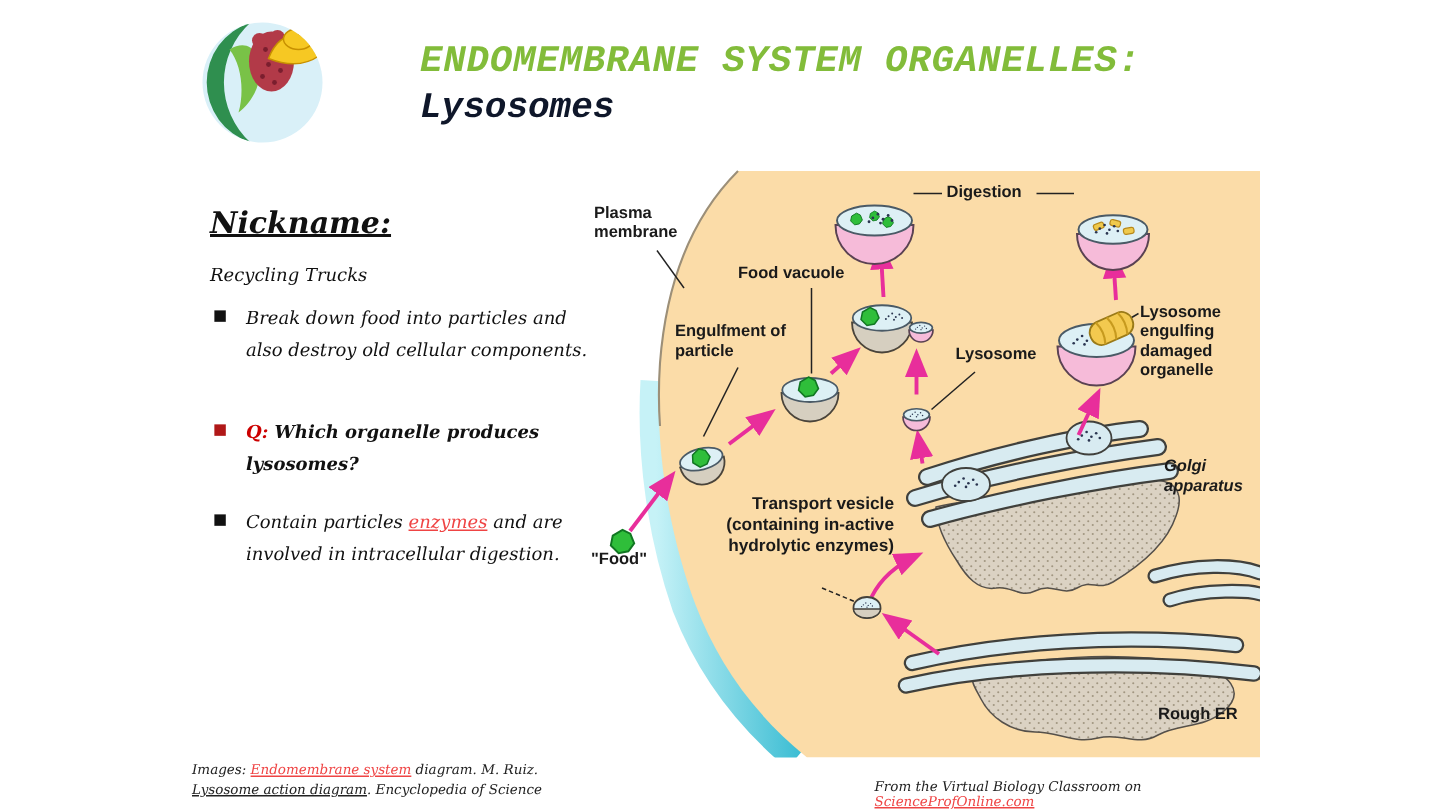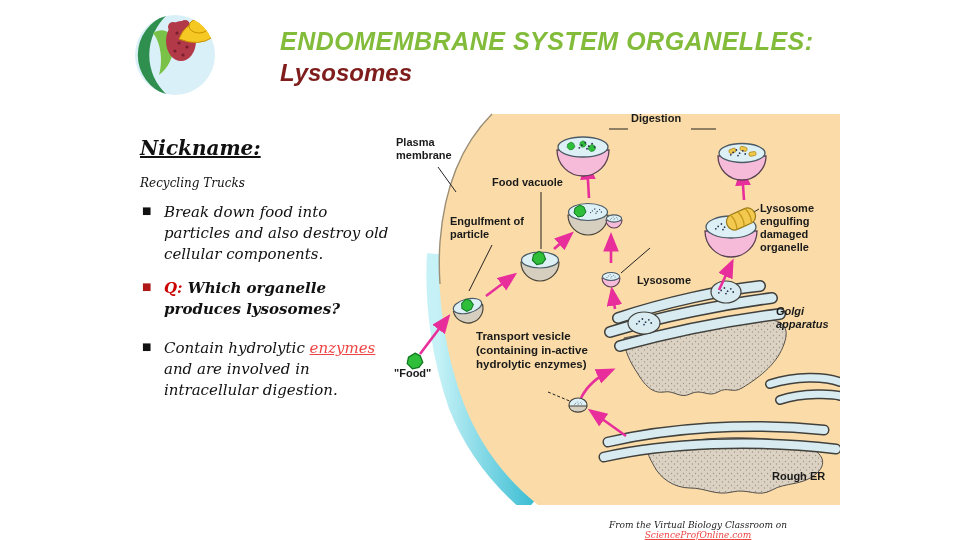--- a/index.html
+++ b/index.html
@@ -3,65 +3,65 @@
 <meta charset="utf-8">
 <style>
   * { margin:0; padding:0; box-sizing:border-box; }
   html,body { width:960px; height:540px; background:#fff; overflow:hidden;
               font-family:"Liberation Sans", sans-serif; }
   .stage { position:relative; width:960px; height:540px; background:#fff; }
 
   
   .logo { position:absolute; left:133px; top:13px; width:84px; height:84px; }
   .titleblock { position:absolute; left:280px; top:24px; width:600px;
-                font-family:Liberation Sans, sans-serif; font-style:italic; font-weight:bold; }
+                font-family:Liberation Mono, monospace; font-style:italic; font-weight:bold; }
   .title1 { font-size:25px; line-height:34px; color:#82BC3A; letter-spacing:.5px; }
-  .title2 { font-size:24px; line-height:30px; color:#7f1d1d; }
+  .title2 { font-size:24px; line-height:30px; color:#0f172a; }
 
   
   .leftcol { position:absolute; left:140px; top:132px; width:260px;
              font-family:"DejaVu Serif", serif; font-style:italic; color:#111; }
   .nickname { position:absolute; left:0; top:4px; font-size:20px; font-weight:bold;
               text-decoration:underline; }
   .nickvalue { position:absolute; left:0; top:44px; font-size:12px; }
   .bullet { position:absolute; left:0; width:258px; }
   .bullet .mark { position:absolute; left:2px; top:3px; font-size:10px; font-style:normal; }
-  .bullet .btxt { display:block; margin-left:24px; font-size:15px; line-height:21px; }
+  .bullet .btxt { display:block; margin-left:24px; font-size:12px; line-height:21px; }
   .b1 { top:70px; }
   .b2 { top:146px; font-weight:bold; }
   .b2 .mark { color:#B01818; }
   .qred { color:#CC0000; }
   .b3 { top:206px; }
   a.inlink { color:#ef4444; text-decoration:underline; cursor:pointer; }
 
   
   .diagram { position:absolute; left:388px; top:112px; width:452px; height:393px; }
   .diagram svg { position:absolute; left:0; top:0; }
   .dlabel { position:absolute; font-family:"Liberation Sans", sans-serif; font-weight:bold;
             font-size:11px; line-height:13px; color:#1a1a1a; z-index:5; }
 
   .lbl-plasma    { left:8px;   top:24px;  width:64px; }
-  .lbl-digestion { left:243px; top:0; }
+  .lbl-digestion { left:243px; top:10px; }
   .lbl-foodvac   { left:104px; top:64px; }
   .lbl-engulf    { left:62px;  top:103px; width:82px; }
-  .lbl-lysosome  { left:249px; top:118px;margin-top:44px; }
+  .lbl-lysosome  { left:249px; top:118px; }
   .lbl-engulfing { left:372px; top:90px;  width:70px; }
   .lbl-golgi     { left:388px; top:193px; width:66px;font-style:italic; }
-  .lbl-transport { left:88px;  top:217px; width:120px; text-align:left; font-size:11.5px; line-height:14px; }
+  .lbl-transport { left:88px;  top:217px; width:120px; text-align:right; font-size:11.5px; line-height:14px; }
   .lbl-food      { left:6px;   top:255px; }
   .lbl-rougher   { left:384px; top:358px; }
 
   
   .footL { position:absolute; left:128px; top:508px; width:250px;
            font-family:"DejaVu Serif", serif; font-style:italic; font-size:9px;
            line-height:13px; color:#222; }
   .footL .u { text-decoration:underline; }
   .footR { position:absolute; left:583px; top:520px; width:230px;
            font-family:"DejaVu Serif", serif; font-style:italic; font-size:9px;
-           color:#222;text-align:center; }
+           color:#222; }
 </style>
 </head>
 <body>
 
 <div class="stage">
 
   <div class="logo">
     <svg width="84" height="84" viewBox="0 0 84 84">
       <defs>
           <clipPath id="logoclip">
@@ -105,21 +105,21 @@
       <span class="btxt">Break down food into particles and also destroy old cellular components.</span>
     </div>
 
     <div class="bullet b2">
       <span class="mark">■</span>
       <span class="btxt"><span class="qred">Q:</span><span> Which organelle produces lysosomes?</span></span>
     </div>
 
     <div class="bullet b3">
       <span class="mark">■</span>
-      <span class="btxt"><span>Contain hydrolytic </span><a class="inlink">enzymes</a><span> and are involved in intracellular digestion.</span></span>
+      <span class="btxt"><span>Contain particles </span><a class="inlink">enzymes</a><span> and are involved in intracellular digestion.</span></span>
     </div>
   </div>
 
   <div class="diagram">
     <svg width="452" height="393" viewBox="0 0 452 393">
       <defs>
         <linearGradient id="memg" x1="0" y1="0" x2="1" y2="0">
           <stop offset="0" stop-color="#C6F2F7"></stop>
             <stop offset="1" stop-color="#3EBED4"></stop>
         </linearGradient>
@@ -276,18 +276,22 @@
     <div class="dlabel lbl-foodvac">Food vacuole</div>
     <div class="dlabel lbl-engulf">Engulfment of particle</div>
     <div class="dlabel lbl-lysosome">Lysosome</div>
     <div class="dlabel lbl-engulfing">Lysosome engulfing damaged organelle</div>
     <div class="dlabel lbl-golgi">Golgi apparatus</div>
     <div class="dlabel lbl-transport">Transport vesicle (containing in-active hydrolytic enzymes)</div>
     <div class="dlabel lbl-food">"Food"</div>
     <div class="dlabel lbl-rougher">Rough ER</div>
   </div>
 
+  <div class="footL">
+    <div><span>Images: </span><a class="inlink u">Endomembrane system</a><span> diagram. M. Ruiz.</span></div>
+    <div><a class="u" style="color:#222; cursor:pointer;">Lysosome action diagram</a><span>. Encyclopedia of Science</span></div>
+  </div>
 
   <div class="footR">
     <span>From the Virtual Biology Classroom on </span><a class="inlink">ScienceProfOnline.com</a>
   </div>
 
 </div>
 
 </body></html>

